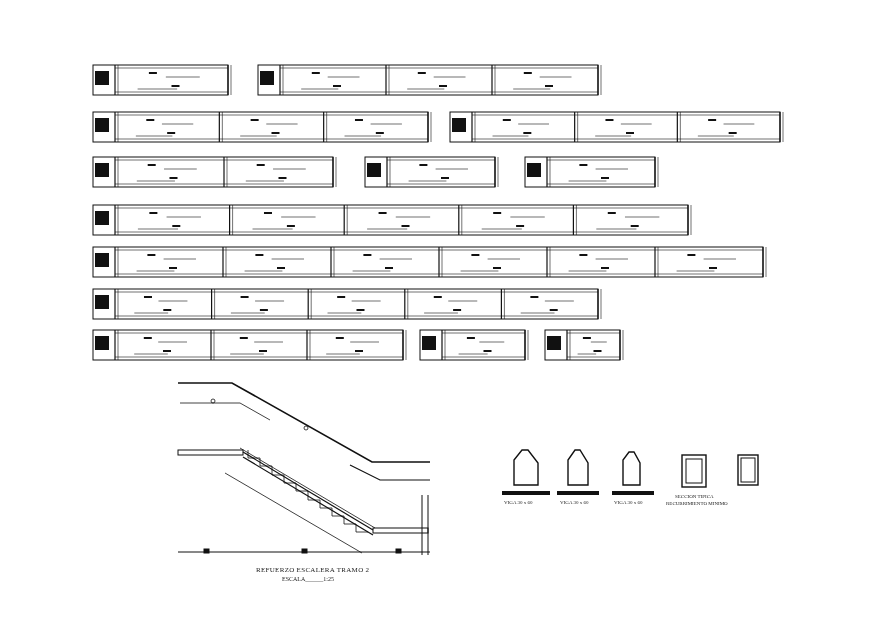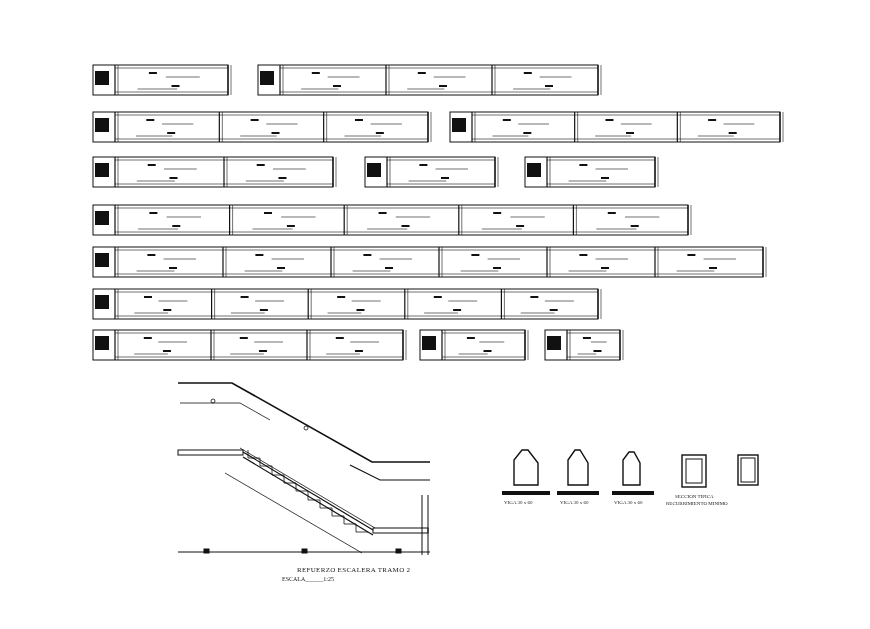--- a/index.html
+++ b/index.html
@@ -332,19 +332,19 @@
     <rect x="502" y="491" width="48" height="4" fill="#111" stroke="none"></rect>
     <rect x="557" y="491" width="42" height="4" fill="#111" stroke="none"></rect>
     <rect x="612" y="491" width="42" height="4" fill="#111" stroke="none"></rect>
     <rect x="682" y="455" width="24" height="32"></rect>
     <rect x="686" y="459" width="16" height="24" stroke-width="1"></rect>
     <rect x="738" y="455" width="20" height="30"></rect>
     <rect x="741" y="458" width="14" height="24" stroke-width="1"></rect>
   </g>
 </svg>
 
-<div class="lbl" style="left:256px;top:566px;font-size:7px;letter-spacing:0.3px;margin-left:41px;">REFUERZO ESCALERA TRAMO 2</div>
+<div class="lbl" style="left:256px;top:566px;font-size:7px;letter-spacing:0.3px;">REFUERZO ESCALERA TRAMO 2</div>
 <div class="lbl" style="left:282px;top:576px;font-size:6px;"><span>ESCALA</span>______<span>1:25</span></div>
 <div class="lbl" style="left:504px;top:500px;font-size:5px;">VIGA 30 x 60</div>
 <div class="lbl" style="left:560px;top:500px;font-size:5px;">VIGA 30 x 60</div>
 <div class="lbl" style="left:614px;top:500px;font-size:5px;">VIGA 30 x 60</div>
 <div class="lbl" style="left:675px;top:494px;font-size:5px;">SECCION TIPICA</div>
 <div class="lbl" style="left:666px;top:501px;font-size:5px;">RECUBRIMIENTO MINIMO</div>
 
 </body></html>

